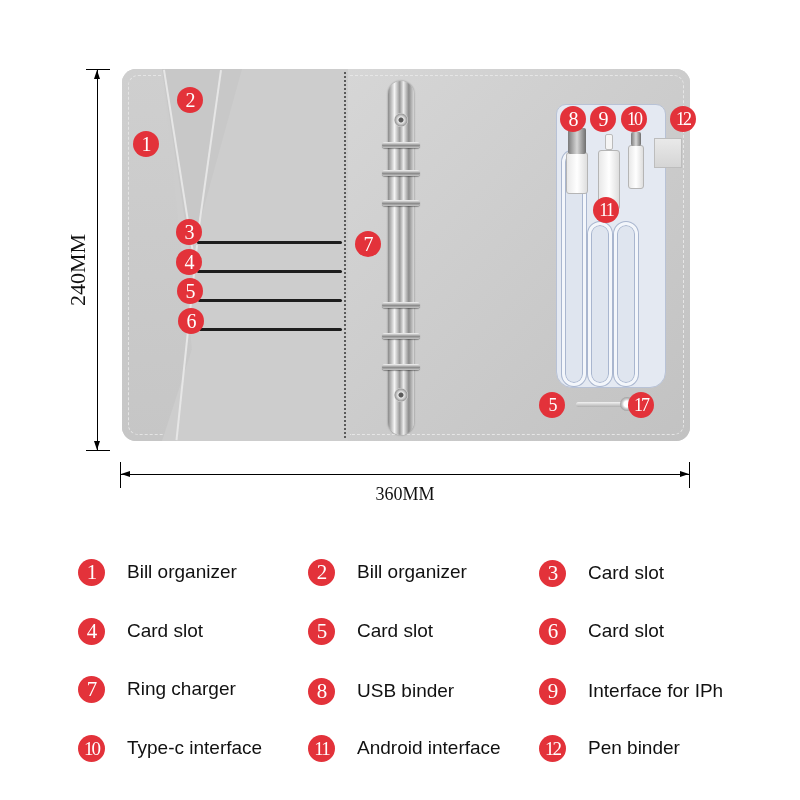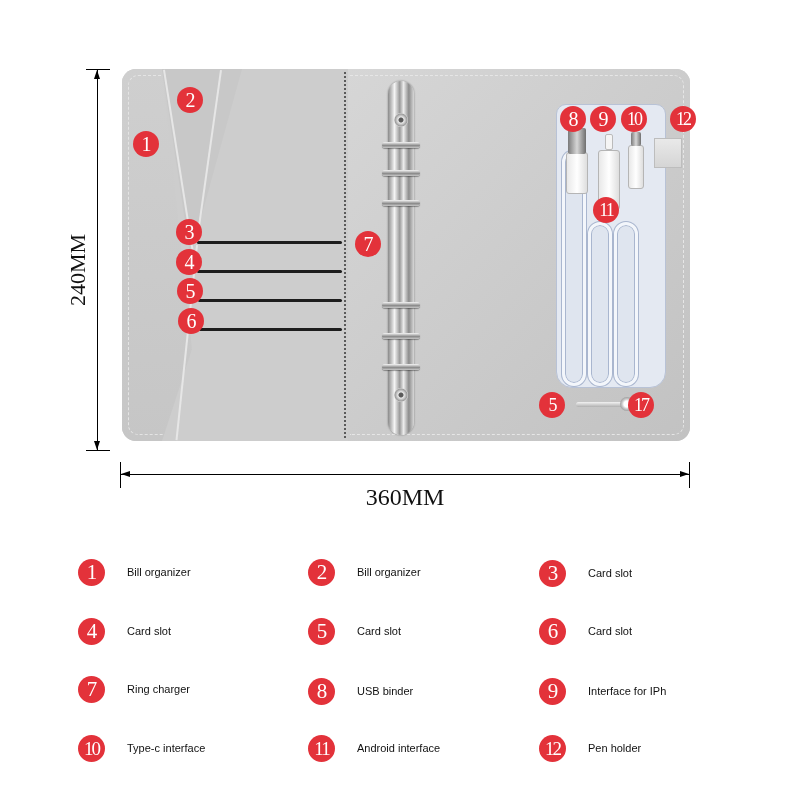--- a/index.html
+++ b/index.html
@@ -176,37 +176,37 @@
   }
   .dim-h-line { position: absolute; left: 121px; top: 474px; width: 568px; height: 1px; background: #000; }
   .dim-h-tick { position: absolute; top: 462px; width: 1px; height: 26px; background: #000; }
   .arrow-left { position: absolute; left: 121px; top: 471px; width: 0; height: 0;
     border-top: 3.5px solid transparent; border-bottom: 3.5px solid transparent; border-right: 9px solid #000; }
   .arrow-right { position: absolute; left: 680px; top: 471px; width: 0; height: 0;
     border-top: 3.5px solid transparent; border-bottom: 3.5px solid transparent; border-left: 9px solid #000; }
   .dim-h-label {
     position: absolute; left: 405px; top: 484px;
     transform: translateX(-50%);
-    font-family: "Liberation Serif", serif; font-size: 24px; color: #111;
+    font-family: "Liberation Serif", serif; font-size: 18px; color: #111;
     white-space: nowrap;
   }
 
   
   .legend-item { position: absolute; height: 30px; display: flex; align-items: center; }
   .legend-item .lbadge {
     width: 27px; height: 27px; border-radius: 50%;
     background: #e3323a; color: #fff;
     font-family: "Liberation Serif", serif; font-size: 21px;
     line-height: 27px; text-align: center; letter-spacing: -1px;
     flex: 0 0 27px;
   }
   .legend-item .lbadge.two { font-size: 19px; letter-spacing: -2px; }
   .legend-item .ltext {
     margin-left: 22px;
-    font-size: 11px; color: #111;
+    font-size: 19px; color: #111;
     white-space: nowrap;
   }
 </style>
 </head>
 <body>
 
 <div>
   <div class="folio"></div>
 
   <div class="panel-left">
@@ -332,15 +332,15 @@
   <div class="legend-item" style="left:78px;top:733px;">
     <span class="lbadge two">10</span>
     <span class="ltext">Type-c interface</span>
   </div>
   <div class="legend-item" style="left:308px;top:733px;">
     <span class="lbadge two">11</span>
     <span class="ltext">Android interface</span>
   </div>
   <div class="legend-item" style="left:539px;top:733px;">
     <span class="lbadge two">12</span>
-    <span class="ltext">Pen holder</span>
+    <span class="ltext">Pen binder</span>
   </div>
 </div>
 
 </body></html>

